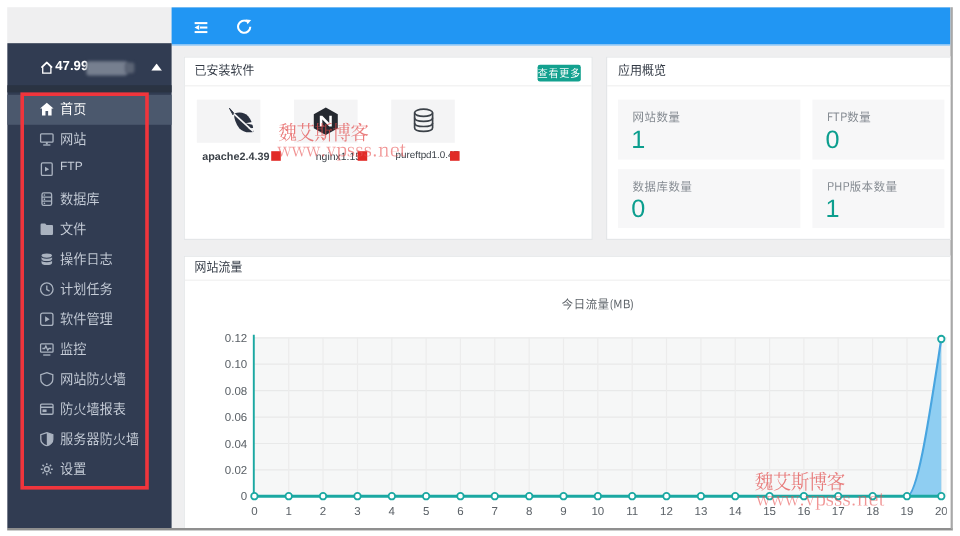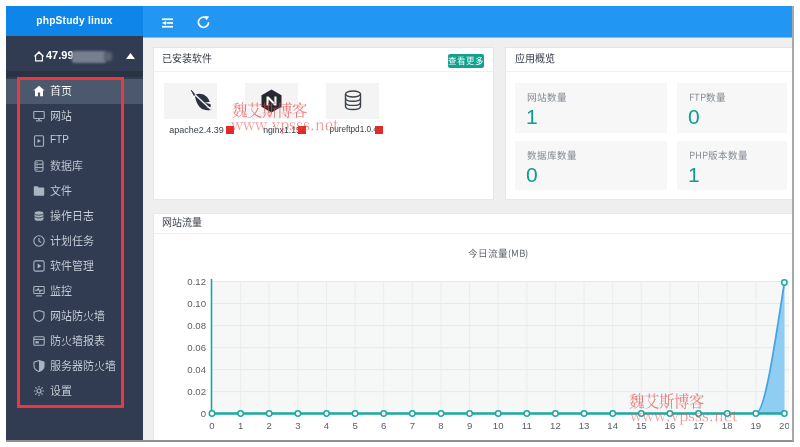--- a/index.html
+++ b/index.html
@@ -10,21 +10,20 @@
 #topbar{position:absolute;left:137px;top:0;width:649px;height:31px;background:#2196f3;}
 #side{position:absolute;left:0;top:30px;width:137px;height:404px;background:#313c52;}
 .mi{position:absolute;left:0;width:137px;height:25px;}
 .mi.on{background:#4b586d;}
 .card{position:absolute;background:#fff;border:1px solid #e4e6e8;box-sizing:border-box;}
 .cell{position:absolute;background:#f7f7f8;}
 .redsq{position:absolute;width:8px;height:8px;background:#e12b27;}
 #redbox{position:absolute;left:11px;top:71px;width:100.5px;height:324.5px;border:3px solid #f0353c;}
 </style></head><body>
 <div id="win">
-    <div id="logo">phpStudy linux</div>
     <div id="topbar"></div>
     <div class="abs" style="left:137px;top:31px;width:649px;height:1px;background:#7ec0f7"></div>
     <svg class="abs" style="left:156px;top:12px" width="11" height="10" viewBox="0 0 11 10">
 <g fill="#fff">
         <rect x="0" y="0.4" width="11" height="1.7"></rect>
         <rect x="4.6" y="4.1" width="6.4" height="1.7"></rect>
 <path d="M0 5 L4 2.9 L4 7.1 Z"></path>
         <rect x="0" y="7.9" width="11" height="1.7"></rect>
       </g>
     </svg>
@@ -193,21 +192,21 @@
 <path d="M6.5 16.5 L6.5 7.5 L8.6 7.5 L14.4 13.5 L14.4 7.5 L16.5 7.5 L16.5 16.5 L14.4 16.5 L8.6 10.5 L8.6 16.5 Z" fill="#fff"></path>
     </svg>
     <svg class="abs" style="left:337px;top:84px" width="20" height="21" viewBox="0 0 20 21">
 <g fill="none" stroke="#3c4249" stroke-width="1.4">
 <ellipse cx="10" cy="4" rx="7.5" ry="3"></ellipse>
 <path d="M2.5 4 L2.5 16.5 Q2.5 19.5 10 19.5 Q17.5 19.5 17.5 16.5 L17.5 4"></path>
 <path d="M2.5 8.2 Q2.5 11.2 10 11.2 Q17.5 11.2 17.5 8.2"></path>
 <path d="M2.5 12.4 Q2.5 15.4 10 15.4 Q17.5 15.4 17.5 12.4"></path>
       </g>
     </svg>
-    <div class="abs lbl" style="left:150.5px;top:118.5px;width:80px;text-align:center;font-size:9px;color:#3b4148;">apache2.4.39</div>
+    <div class="abs lbl" style="left:150.5px;top:118.5px;width:80px;text-align:center;font-size:9px;color:#3b4148;font-weight:bold;">apache2.4.39</div>
     <div class="abs lbl" style="left:236px;top:118.5px;width:80px;text-align:center;font-size:8.7px;color:#3b4148;">nginx1.15</div>
     <div class="abs lbl" style="left:310px;top:119px;width:80px;text-align:center;font-size:8.2px;color:#3b4148;">pureftpd1.0.47</div>
     <div class="redsq" style="left:220px;top:119.5px;"></div>
     <div class="redsq" style="left:291.5px;top:119.5px;"></div>
     <div class="redsq" style="left:368.5px;top:119.5px;"></div>
     <div class="card" style="left:499px;top:40.5px;width:300px;height:153.5px;"></div>
     <div class="abs" style="left:500px;top:64.5px;width:299px;height:1px;background:#f0f0f0"></div>
     <svg class="abs " style="left:509.0px;top:47.4px;" width="40.0" height="12.2" viewBox="0 -9.20 40.0 12.20">
       <path d="M2.6 -5.2Q3.0 -4.0 3.3 -3.2Q3.5 -2.3 3.7 -1.2L4.4 -1.6Q4.2 -2.7 4.0 -3.5Q3.7 -4.3 3.3 -5.6L2.6 -5.2Z M4.8 -5.9Q5.1 -4.6 5.3 -3.8Q5.5 -3.0 5.6 -1.9L6.3 -2.1Q6.2 -3.2 6.0 -4.0Q5.8 -4.8 5.5 -6.1L4.8 -5.9Z M4.7 -8.9Q4.9 -8.6 5.0 -8.3Q5.1 -8.1 5.2 -7.7L1.2 -7.7L1.2 -4.6Q1.2 -3.0 1.2 -1.8Q1.1 -0.7 0.4 0.8Q0.5 0.9 0.7 1.0Q0.9 1.1 1.0 1.2Q1.8 -0.3 1.9 -1.6Q2.0 -2.9 2.0 -4.6L2.0 -7.0L9.4 -7.0L9.4 -7.7L6.0 -7.7Q5.9 -8.1 5.8 -8.4Q5.6 -8.7 5.4 -9.2L4.7 -8.9Z M2.1 0.0L2.1 0.7L9.5 0.7L9.5 0.0L6.8 0.0Q7.8 -1.8 8.1 -2.9Q8.5 -3.9 9.0 -5.8L8.2 -6.2Q7.8 -4.2 7.4 -3.0Q7.0 -1.8 6.1 0.0L2.1 0.0Z M11.5 -8.0L11.5 -4.3Q11.5 -2.7 11.5 -1.7Q11.4 -0.7 10.3 0.6Q10.5 0.7 10.6 0.8Q10.8 1.0 10.9 1.1Q11.7 0.3 11.8 -0.4Q12.0 -1.0 12.2 -2.3L14.7 -2.3L14.7 1.0L15.4 1.0L15.4 -2.3L18.1 -2.3L18.1 0.0Q18.1 0.2 18.1 0.2Q18.0 0.3 17.8 0.3Q17.7 0.3 17.3 0.3Q17.0 0.3 16.3 0.3Q16.4 0.5 16.4 0.6Q16.5 0.8 16.5 1.0Q17.5 1.0 17.8 1.0Q18.1 1.0 18.4 0.9Q18.7 0.8 18.8 0.6Q18.9 0.5 18.9 0.0L18.9 -8.0L11.5 -8.0Z M12.3 -7.3L14.7 -7.3L14.7 -5.7L12.3 -5.7L12.3 -7.3Z M18.1 -7.3L18.1 -5.7L15.4 -5.7L15.4 -7.3L18.1 -7.3Z M12.3 -5.0L14.7 -5.0L14.7 -3.0L12.2 -3.0Q12.2 -3.4 12.3 -3.7Q12.3 -3.9 12.3 -4.3L12.3 -5.0Z M18.1 -5.0L18.1 -3.0L15.4 -3.0L15.4 -5.0L18.1 -5.0Z M26.2 -3.8Q26.3 -3.9 26.5 -4.0Q26.6 -4.0 27.0 -4.0L27.4 -4.0Q27.1 -2.3 26.8 -1.5Q26.4 -0.6 25.2 0.8Q25.4 0.9 25.5 0.9Q25.6 1.0 25.8 1.1Q26.7 0.2 27.0 -0.5Q27.3 -1.1 27.6 -2.3L27.6 0.1Q27.6 0.6 27.7 0.7Q27.7 0.7 27.8 0.8Q28.0 1.0 28.0 1.0Q28.1 1.0 28.3 1.0Q28.4 1.0 28.5 1.0Q28.6 1.0 28.8 1.0Q28.9 1.0 29.0 1.0Q29.1 1.0 29.2 0.9Q29.3 0.8 29.4 0.7Q29.4 0.7 29.5 0.5Q29.5 0.3 29.5 -0.0Q29.5 -0.4 29.5 -0.9Q29.4 -1.0 29.3 -1.1Q29.2 -1.1 29.1 -1.2Q29.1 -0.7 29.1 -0.4Q29.1 -0.2 29.1 0.0Q29.0 0.2 29.0 0.2Q29.0 0.3 29.0 0.3Q28.9 0.4 28.9 0.4Q28.8 0.4 28.7 0.4Q28.7 0.4 28.6 0.4Q28.5 0.4 28.5 0.4Q28.4 0.4 28.4 0.4Q28.3 0.4 28.3 0.3Q28.2 0.3 28.2 0.3Q28.2 0.2 28.2 0.1L28.2 -3.4L27.9 -3.4L28.0 -4.0L29.5 -4.0L29.5 -4.6L28.2 -4.6Q28.3 -5.9 28.4 -6.4Q28.4 -7.0 28.4 -8.0L29.3 -8.0L29.3 -8.7L26.2 -8.7L26.2 -8.0L27.8 -8.0Q27.8 -7.0 27.8 -6.5Q27.7 -5.9 27.5 -4.6L26.8 -4.6Q26.9 -5.5 27.0 -6.0Q27.1 -6.6 27.2 -7.2L26.6 -7.2Q26.5 -6.7 26.4 -5.8Q26.3 -5.0 26.2 -4.7Q26.2 -4.5 26.1 -4.5Q26.1 -4.5 26.0 -4.5Q26.0 -4.3 26.1 -4.2Q26.2 -4.0 26.2 -3.8Z M25.2 -6.0L25.2 -4.6L24.0 -4.6L24.0 -6.0L25.2 -6.0Z M25.2 -6.5L24.0 -6.5L24.0 -8.0L25.2 -8.0L25.2 -6.5Z M23.4 0.2Q23.5 0.0 23.6 -0.1Q23.7 -0.2 25.4 -1.4Q25.5 -1.1 25.5 -1.0Q25.5 -0.9 25.6 -0.7L26.1 -1.0Q26.0 -1.6 25.8 -2.1Q25.6 -2.6 25.2 -3.3L24.7 -3.1Q24.9 -2.8 24.9 -2.6Q25.0 -2.4 25.2 -2.0L24.0 -1.2L24.0 -4.0L25.8 -4.0L25.8 -8.6L23.4 -8.6L23.4 -1.4Q23.4 -0.9 23.2 -0.7Q23.1 -0.5 23.0 -0.4Q23.1 -0.2 23.2 -0.1Q23.3 0.0 23.4 0.2Z M21.6 -9.1L21.6 -6.7L20.5 -6.7L20.5 -6.0L21.5 -6.0Q21.3 -4.5 21.1 -3.6Q20.8 -2.7 20.3 -1.7Q20.4 -1.5 20.5 -1.3Q20.6 -1.2 20.7 -0.9Q21.0 -1.6 21.2 -2.1Q21.3 -2.6 21.6 -3.6L21.6 1.1L22.2 1.1L22.2 -4.4Q22.5 -4.0 22.6 -3.7Q22.7 -3.4 22.8 -3.1L23.2 -3.8Q23.1 -4.1 22.8 -4.6Q22.5 -5.2 22.2 -5.6L22.2 -6.0L23.1 -6.0L23.1 -6.7L22.2 -6.7L22.2 -9.1L21.6 -9.1Z M36.4 -6.8Q36.9 -6.2 37.2 -5.9Q37.5 -5.5 37.8 -5.0L38.4 -5.3Q38.2 -5.8 37.9 -6.2Q37.6 -6.6 37.1 -7.1L36.4 -6.8Z M31.1 -8.0L31.1 -5.2L31.9 -5.2L31.9 -8.0L31.1 -8.0Z M33.2 -8.7L33.2 -4.8L34.0 -4.8L34.0 -8.7L33.2 -8.7Z M35.3 -1.7L35.3 0.1Q35.3 0.8 35.4 0.9Q35.5 1.0 36.5 1.0Q36.7 1.0 37.4 1.0Q38.0 1.0 38.2 1.0Q39.1 1.0 39.2 0.9Q39.3 0.7 39.4 -0.5Q39.2 -0.5 39.0 -0.6Q38.9 -0.6 38.7 -0.8Q38.7 0.2 38.6 0.3Q38.6 0.4 38.2 0.4Q37.9 0.4 37.3 0.4Q36.8 0.4 36.6 0.4Q36.1 0.4 36.1 0.4Q36.0 0.3 36.0 0.0L36.0 -1.7L35.3 -1.7Z M34.6 -3.5L34.6 -2.6Q34.6 -1.7 34.4 -1.1Q34.3 -0.5 30.7 0.4Q30.8 0.6 30.9 0.7Q31.0 0.9 31.1 1.1Q34.9 0.1 35.1 -0.7Q35.3 -1.4 35.3 -2.6L35.3 -3.5L34.6 -3.5Z M32.0 -4.7L32.0 -1.2L32.7 -1.2L32.7 -4.0L37.4 -4.0L37.4 -1.2L38.2 -1.2L38.2 -4.7L32.0 -4.7Z M35.8 -9.1Q35.6 -7.9 35.3 -7.3Q35.1 -6.7 34.5 -5.8Q34.7 -5.7 34.8 -5.6Q35.0 -5.5 35.1 -5.4Q35.5 -5.9 35.6 -6.2Q35.8 -6.6 36.0 -7.3L39.3 -7.3L39.3 -8.0L36.3 -8.0Q36.4 -8.3 36.4 -8.5Q36.5 -8.6 36.6 -8.9L35.8 -9.1Z" fill="#333a45"></path>
     </svg>

